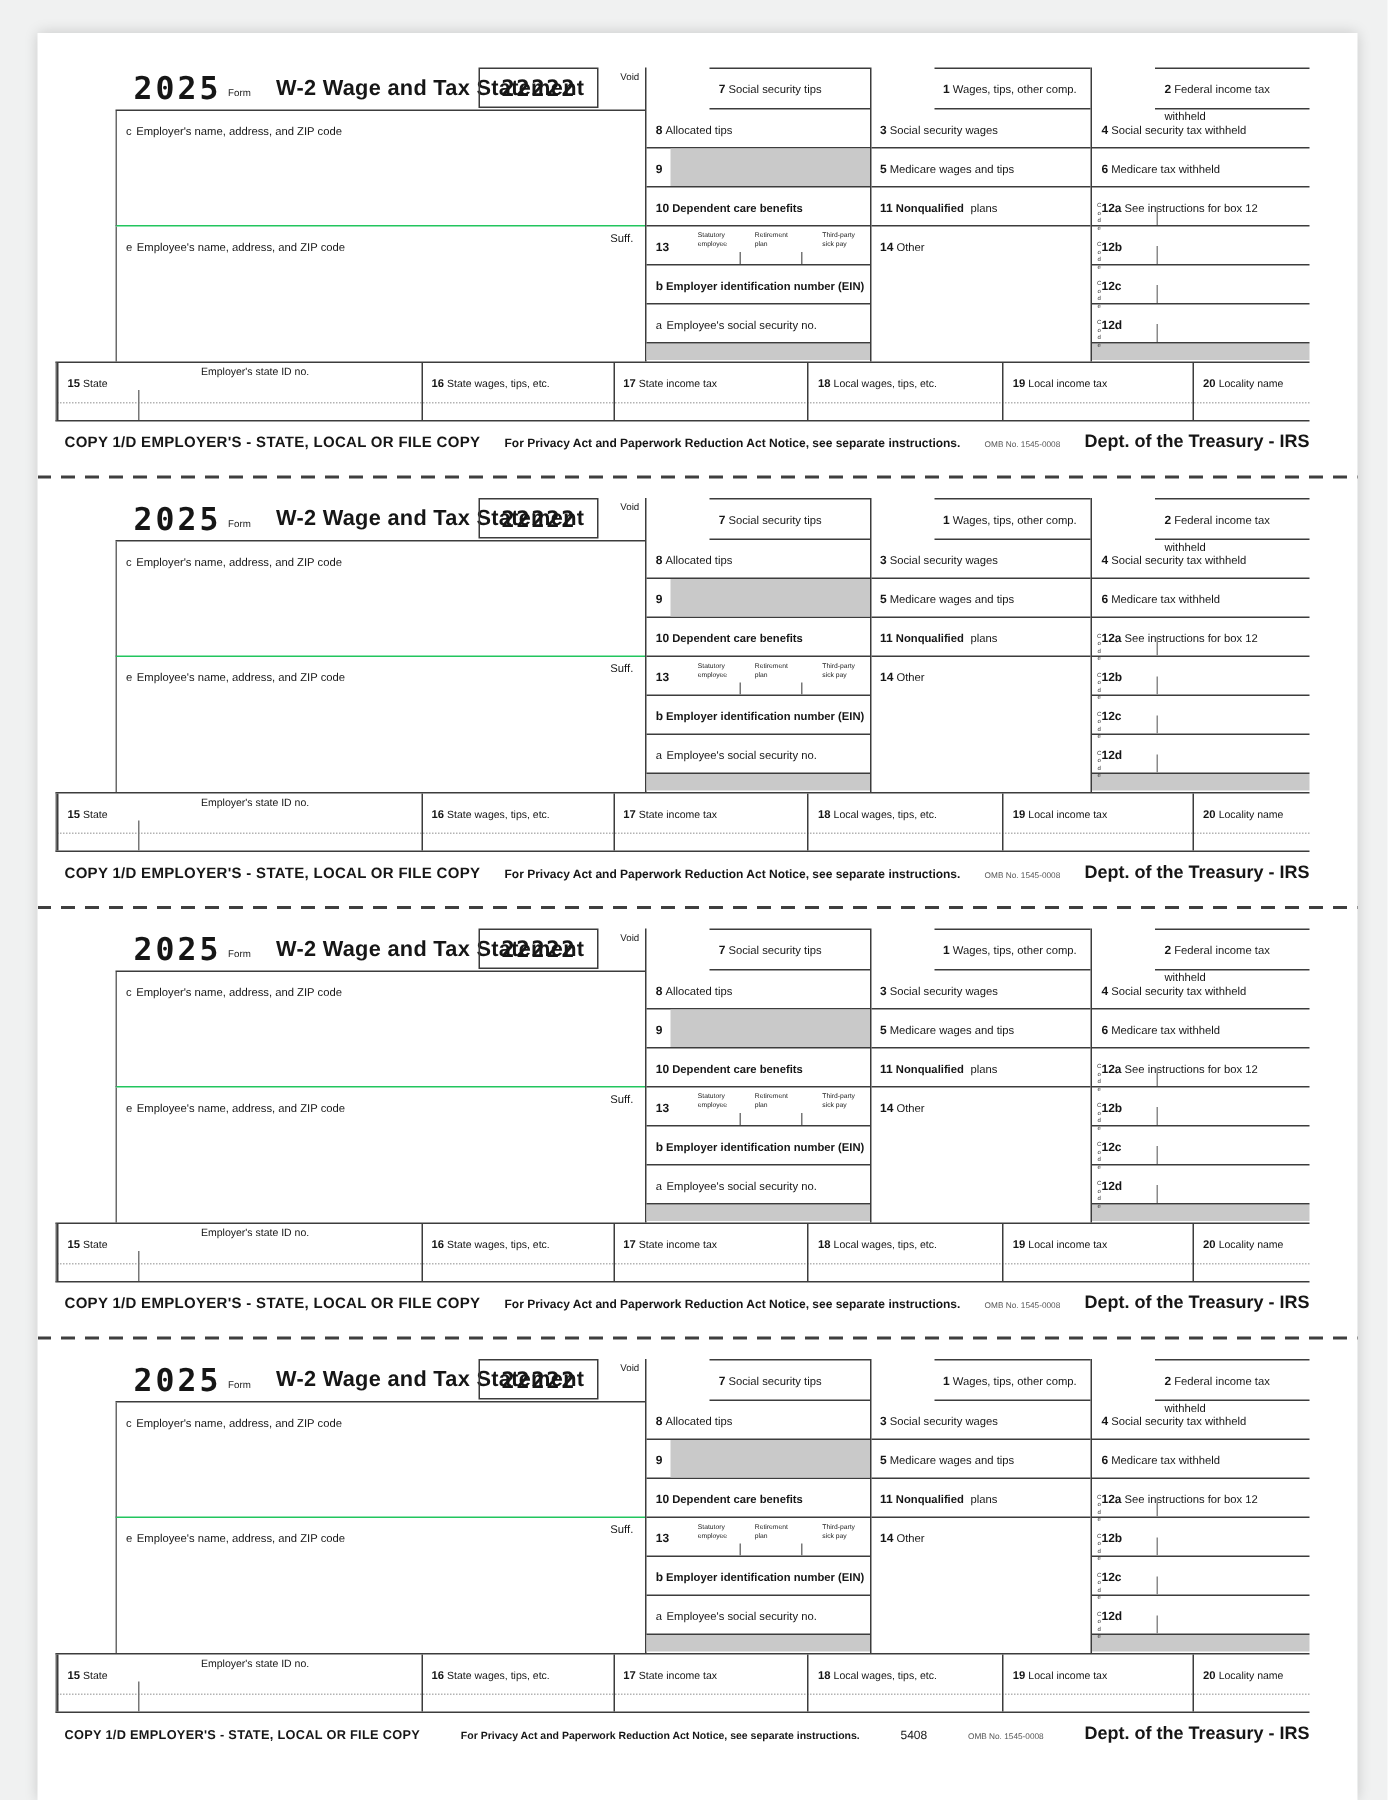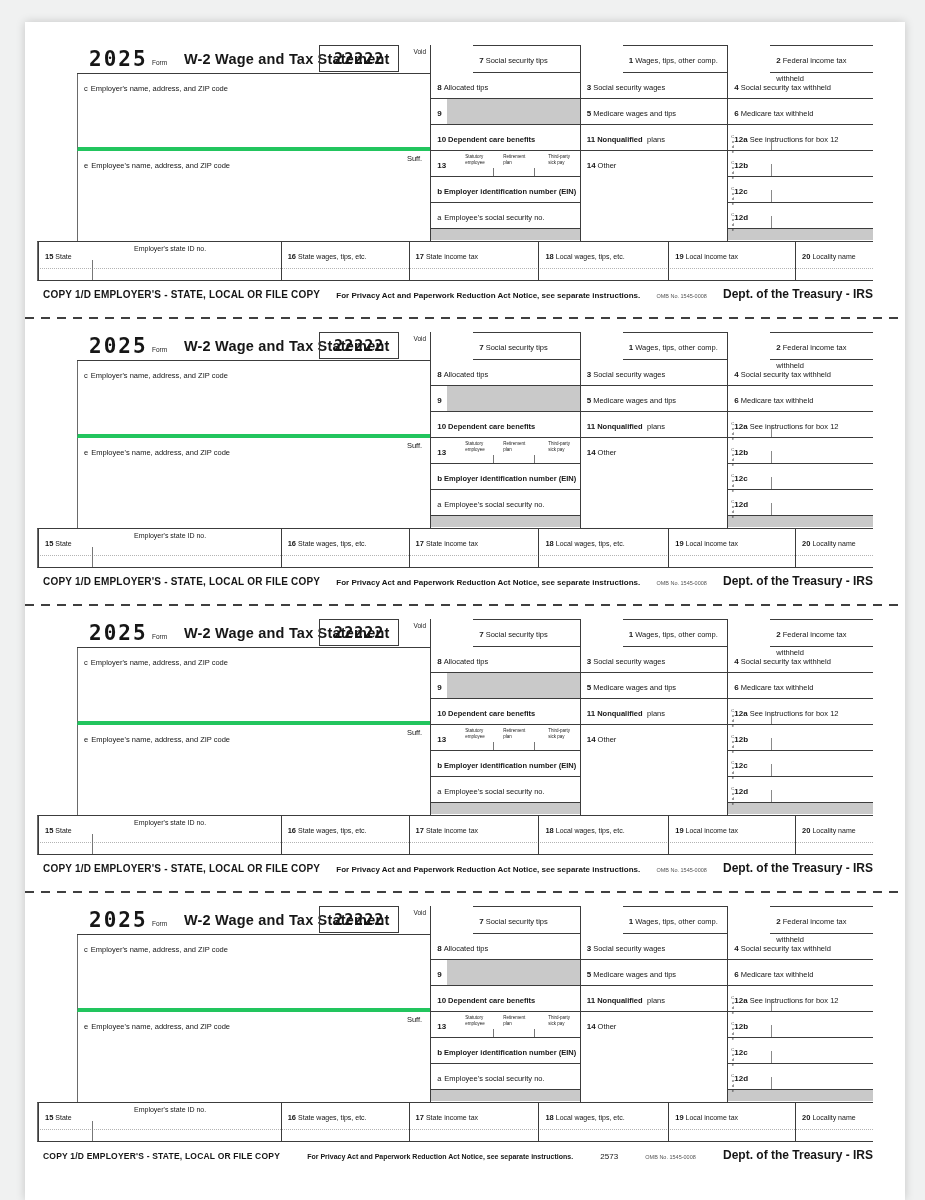--- a/index.html
+++ b/index.html
@@ -23,21 +23,21 @@
   
   .leftcol{width:371px;box-sizing:border-box;}
   .header{position:relative;height:28px;border-bottom:1px solid #3c3c3c;white-space:nowrap;}
   .seg{font-family:"DejaVu Sans Mono",monospace;font-weight:700;}
   .year{font-size:21px;letter-spacing:2px;position:absolute;left:12px;top:2px;}
   .form-word{position:absolute;left:75px;top:14px;font-size:6.5px;color:#222;}
   .title{position:absolute;left:107px;top:6px;font-size:14.5px;font-weight:700;letter-spacing:.2px;}
   .ctrl{position:absolute;right:31px;top:0;width:80px;height:27px;border:1px solid #3c3c3c;
         text-align:center;line-height:27px;font-size:15px;letter-spacing:1px;box-sizing:border-box;}
   .void{position:absolute;right:4px;top:3px;font-size:6.5px;color:#222;}
-  .box-c{height:77px;border-bottom:4px solid #22c55e;border-left:1px solid #6a6a6a;padding:3px 0 0 6px;box-sizing:border-box;}
+  .box-c{height:77px;border-bottom:1px solid #22c55e;border-left:1px solid #6a6a6a;padding:3px 0 0 6px;box-sizing:border-box;}
   .box-e{height:90px;border-left:1px solid #6a6a6a;padding:3px 0 0 6px;box-sizing:border-box;position:relative;}
   .pfx{font-size:7.5px;font-weight:400;margin-right:3px;}
   .lbl{font-size:7.5px;}
   .suff{position:absolute;right:8px;top:3px;font-size:7.5px;}
   
   .col{box-sizing:border-box;border-left:1px solid #3c3c3c;}
   .colA{width:157px;} .colB{width:155px;} .colC{width:153px;}
   .cell{position:relative;height:26px;border-bottom:1px solid #3c3c3c;padding:3px 0 0 6px;box-sizing:border-box;}
   .cell.h1{height:28px;border-top:1px solid #3c3c3c;margin-left:42px;}
   .num{font-weight:700;font-size:8px;margin-right:2px;}
@@ -613,18 +613,18 @@
         <span class="num">19</span><span class="lbl">Local income tax</span>
       </div>
       <div class="bcell b20">
         <span class="num">20</span><span class="lbl">Locality name</span>
       </div>
     </div>
 
     <div class="footer">
       <span class="copy">COPY 1/D EMPLOYER'S - STATE, LOCAL OR FILE COPY</span>
       <span class="privacy">For Privacy Act and Paperwork Reduction Act Notice, see separate instructions.</span>
-      <span class="prodnum">2573</span>
+      <span class="prodnum">5408</span>
       <span class="omb">OMB No. 1545-0008</span>
       <span class="dept">Dept. of the Treasury - IRS</span>
     </div>
   </div>
 </div>
 
 </body></html>

